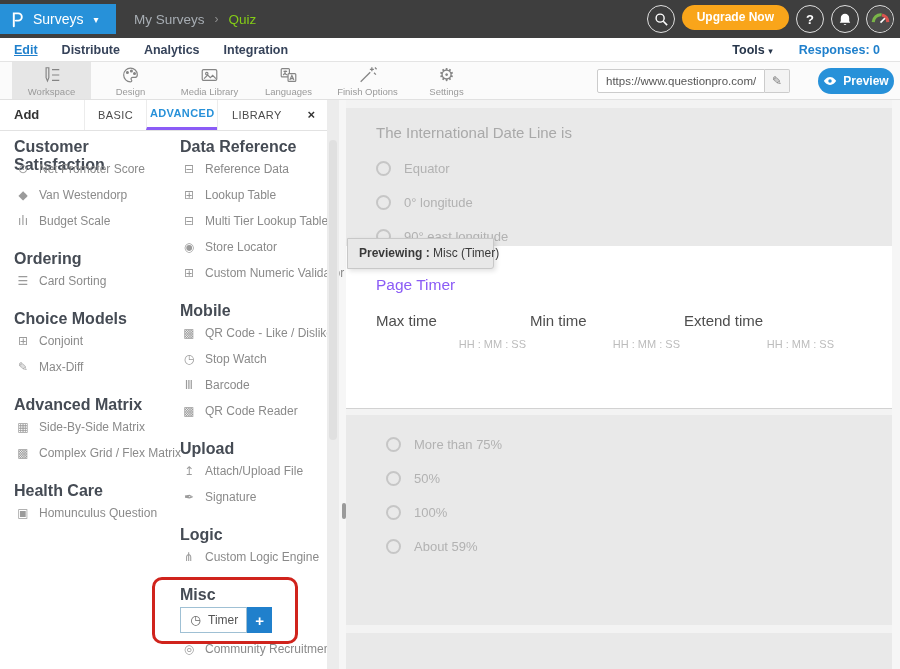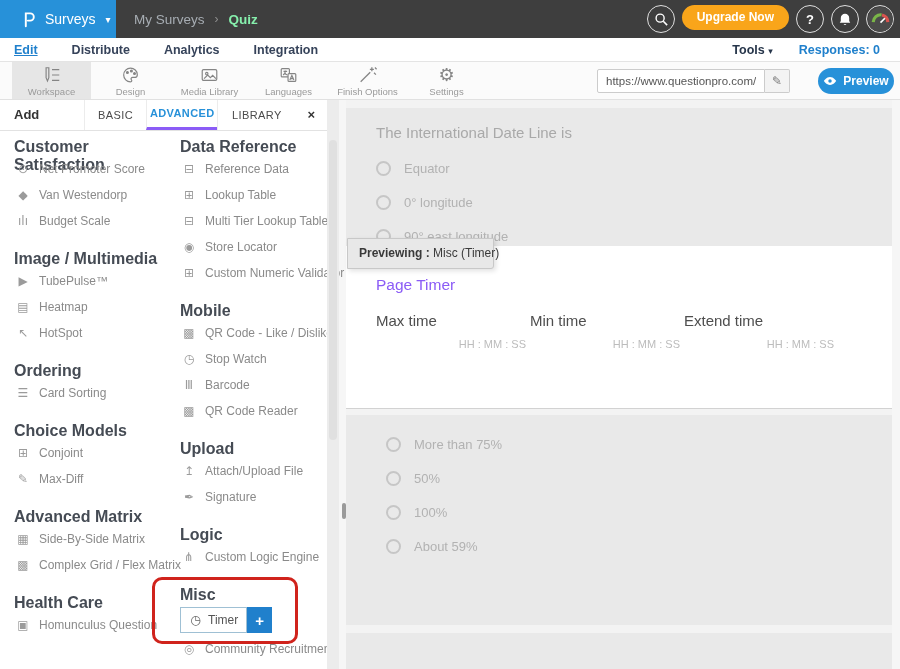--- a/index.html
+++ b/index.html
@@ -1,33 +1,33 @@
 <!DOCTYPE html>
 <html><head>
 <meta charset="utf-8">
 <style>
   *{box-sizing:border-box;margin:0;padding:0}
   html,body{width:900px;height:669px;overflow:hidden}
   body{position:relative;font-family:"Liberation Sans","DejaVu Sans",sans-serif;background:#f6f6f6}
 
   
   .tb{position:absolute;top:0;left:0;width:900px;height:38px;background:#3e3e3e;display:flex;align-items:center}
-  .logo{width:116px;height:38px;background:#2791d9;display:flex;align-items:center;padding-left:21px;gap:8px;color:#fff;font-size:14px;cursor:pointer}
+  .logo{width:116px;height:30px;background:#2791d9;display:flex;align-items:center;padding-left:9px;gap:8px;color:#fff;font-size:14px;cursor:pointer}
   .logo .caret{font-size:10px;margin-left:2px}
   .crumb{display:flex;align-items:center;gap:10px;margin-left:18px;font-size:13.5px}
   .crumb .parent{color:#a7adb3;cursor:pointer}
   .crumb .sep{color:#8f8f8f;font-size:12px}
-  .crumb .cur{color:#86efac;font-weight:700}
+  .crumb .cur{color:#84cc16;font-weight:400}
   .tact{position:absolute;right:6px;top:5px;display:flex;align-items:flex-start;gap:7px}
   .circ{width:28px;height:28px;border:1.6px solid #dedede;border-radius:50%;display:flex;align-items:center;justify-content:center;color:#fff;cursor:pointer;font-size:13px;font-weight:bold}
   .pill{height:25px;padding:0 15px;border-radius:13px;background:#f9a51a;color:#fff;font-weight:bold;font-size:12px;line-height:25px;cursor:pointer}
   .avat{padding:0;border-width:1.6px;overflow:hidden}
 
   
-  .nav2{position:absolute;top:38px;left:0;width:900px;height:24px;background:#fff;border-bottom:1px solid #e4e4e4;display:flex;align-items:center;padding-left:14px;gap:34px;font-size:12.5px;font-weight:600;color:#36435a}
+  .nav2{position:absolute;top:38px;left:0;width:900px;height:24px;background:#fff;border-bottom:1px solid #e4e4e4;display:flex;align-items:center;padding-left:14px;gap:24px;font-size:12.5px;font-weight:600;color:#36435a}
   .nav-item{cursor:pointer}
   .nav-item.active{color:#2080cc;text-decoration:underline}
   .nav-right{margin-left:auto;display:flex;align-items:center;gap:26px;padding-right:20px}
   .tools{color:#26354a;cursor:pointer}
   .tools .caret{font-size:9px}
   .resp{color:#2080cc;cursor:pointer}
 
   
   .tbar{position:absolute;top:62px;left:0;width:900px;height:38px;background:#fbfbfb;border-bottom:1px solid #e1e1e1;display:flex;padding-left:12px}
   .titem{width:79px;display:flex;flex-direction:column;align-items:center;justify-content:center;gap:1px;cursor:pointer}
@@ -236,35 +236,20 @@
       <div class="row">
           <span class="ic">◆</span>
           <span class="lbl">Van Westendorp</span>
         </div>
       <div class="row">
           <span class="ic">ılı</span>
           <span class="lbl">Budget Scale</span>
         </div>
     </div>
     <div class="sec">
-      <div class="sech">Image / Multimedia</div>
-      <div class="row">
-          <span class="ic">▶</span>
-          <span class="lbl">TubePulse™</span>
-        </div>
-      <div class="row">
-          <span class="ic">▤</span>
-          <span class="lbl">Heatmap</span>
-        </div>
-      <div class="row">
-          <span class="ic">↖</span>
-          <span class="lbl">HotSpot</span>
-        </div>
-    </div>
-    <div class="sec">
       <div class="sech">Ordering</div>
       <div class="row">
           <span class="ic">☰</span>
           <span class="lbl">Card Sorting</span>
         </div>
     </div>
     <div class="sec">
       <div class="sech">Choice Models</div>
       <div class="row">
           <span class="ic">⊞</span>

